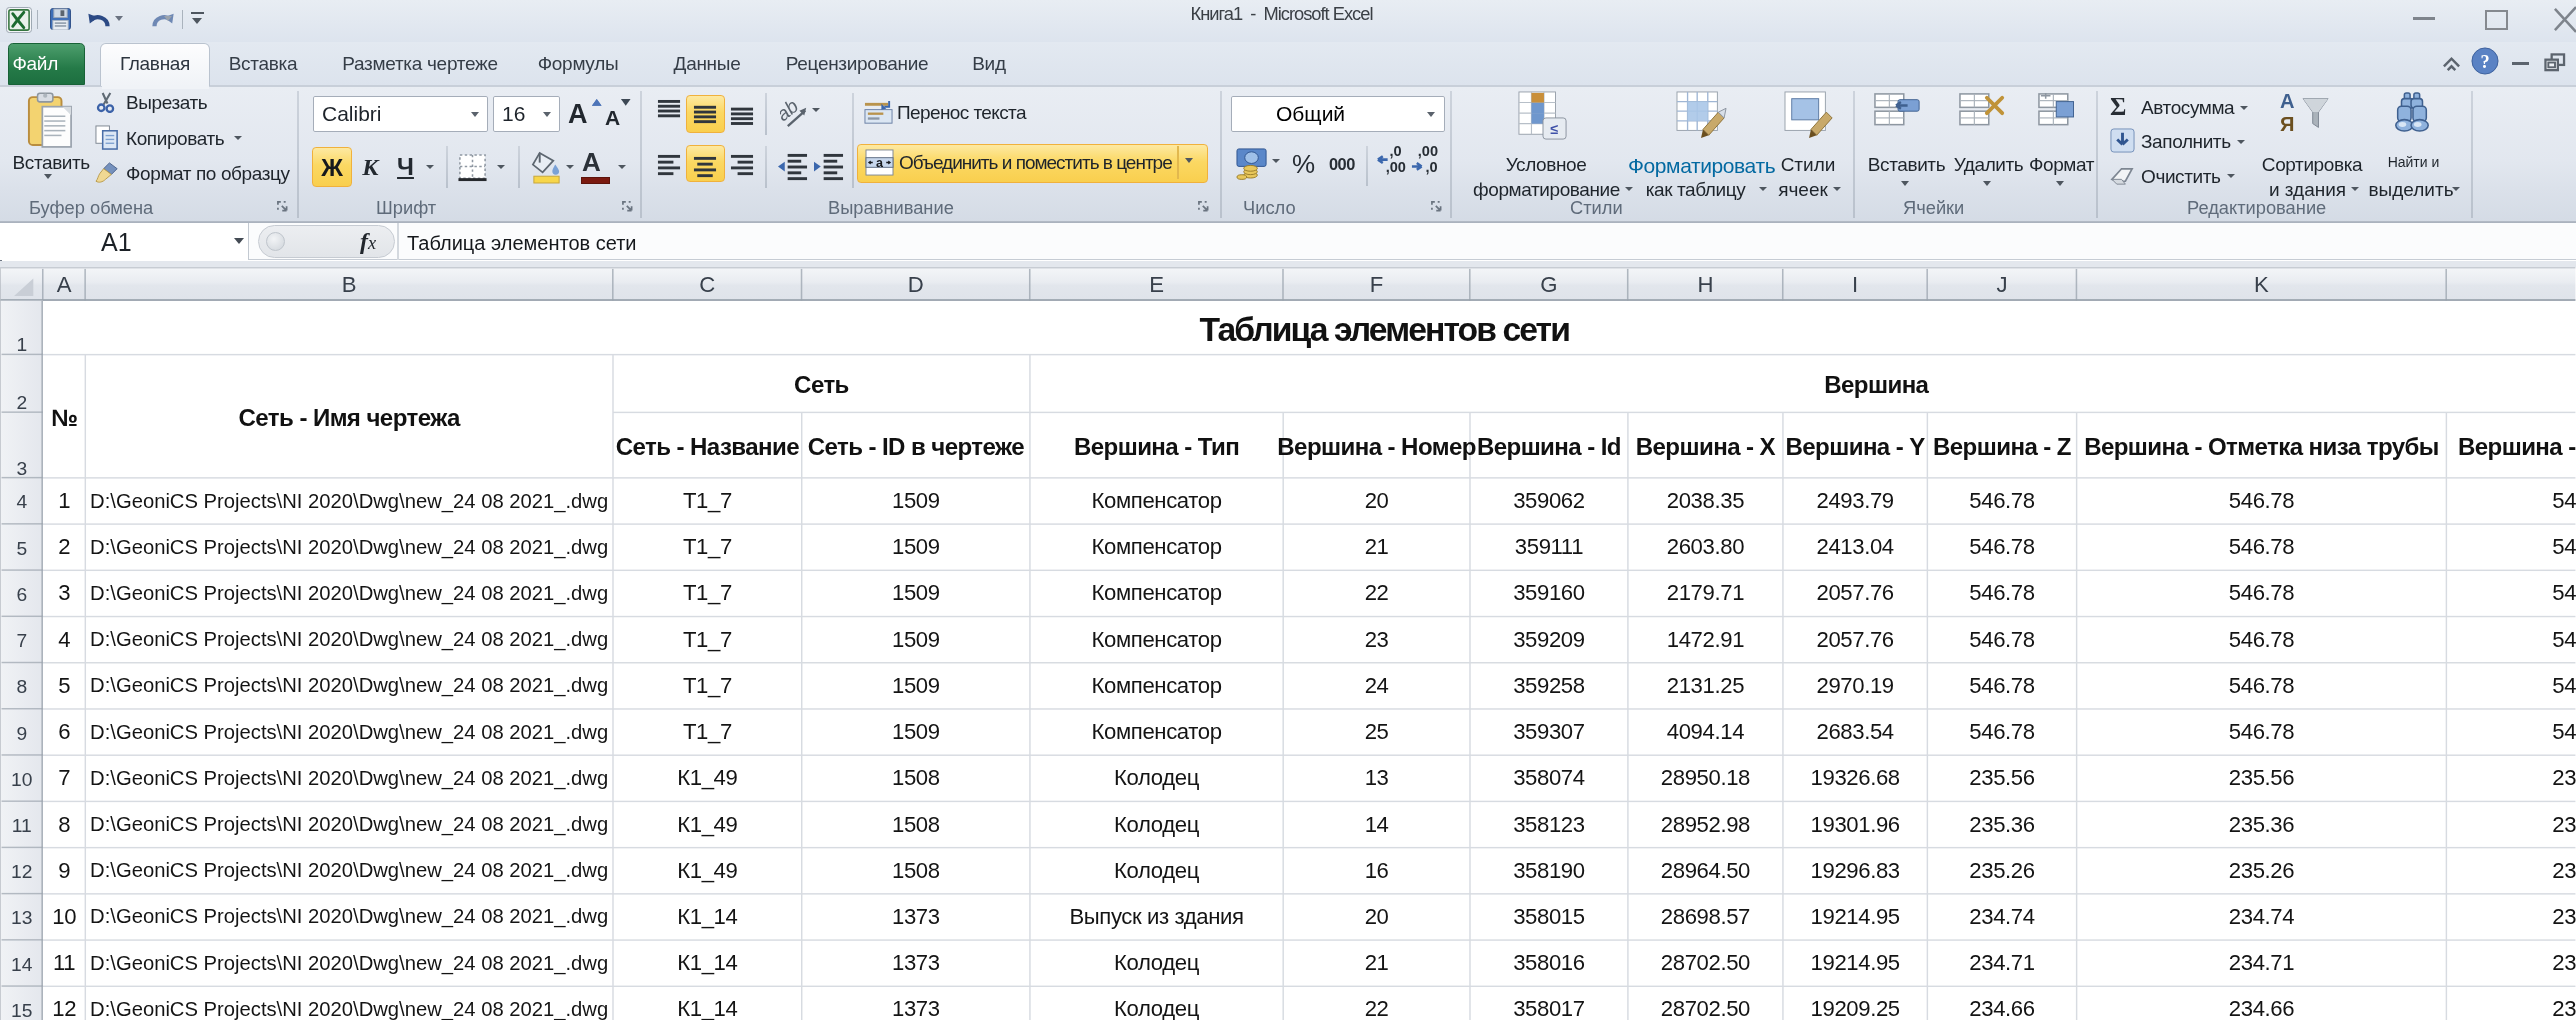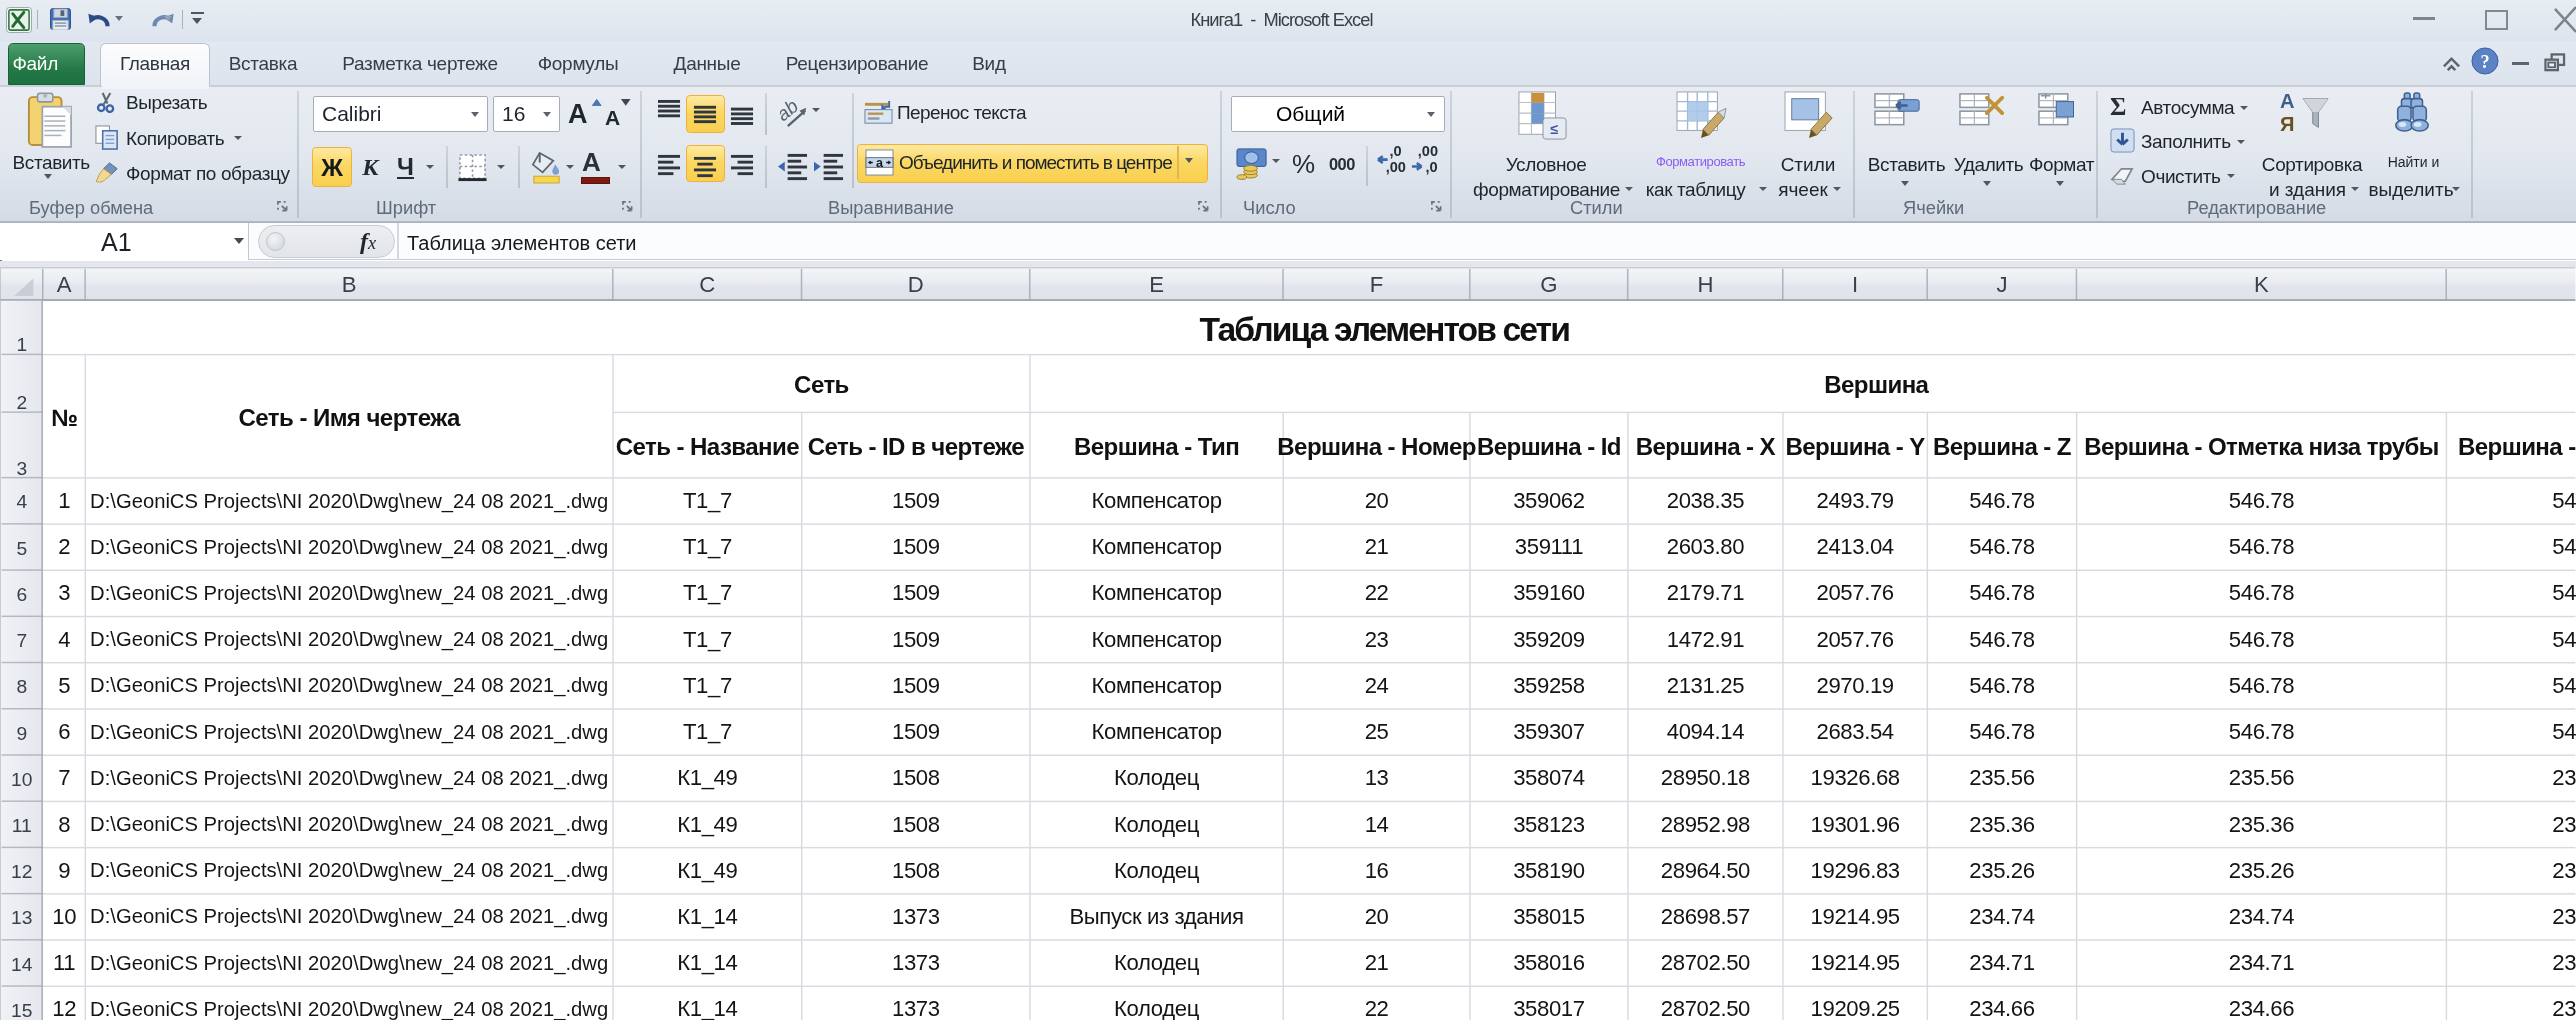--- a/index.html
+++ b/index.html
@@ -33,21 +33,21 @@
 <path d="M23 18 C23 9 12 6 6 11" stroke="#2c4a85" stroke-width="4.4" fill="none"></path>
 <path d="M3 5 L4.5 15 L13 8.5 Z" fill="#2c4a85"></path>
 <path d="M72 18 C72 9 83 6 89 11" stroke="#6e88b4" stroke-width="4.4" fill="none"></path>
 <path d="M92 5 L90.5 15 L82 8.5 Z" fill="#6e88b4"></path>
 </svg>
 <div class="car" style="left:115px;top:16.4px;border-top-color:#6a7280"></div>
 <div class="car" style="left:164px;top:16.4px;border-top-color:#9aa2ac"></div>
 <div class="ab" style="left:182px;top:9.6px;width:1px;height:19px;background:#aab3bd"></div>
 <div class="ab" style="left:191px;top:11.6px;width:12.5px;height:2.5px;background:#4e565f"></div>
 <div class="car" style="left:192px;top:18.3px;border-top-width:6.7px;border-left-width:5.8px;border-right-width:5.8px"></div>
-<div class="ab" style="left:1060px;top:9px;width:443px;font-size:18.3px;letter-spacing:-1px;color:#3b4046;text-align:center;white-space:nowrap">Книга1&nbsp;&nbsp;-&nbsp;&nbsp;Microsoft Excel</div>
+<div class="ab" style="left:1060px;top:3px;width:443px;font-size:18.3px;letter-spacing:-1px;color:#3b4046;text-align:center;white-space:nowrap">Книга1&nbsp;&nbsp;-&nbsp;&nbsp;Microsoft Excel</div>
 <div class="ab" style="left:2413px;top:17.3px;width:22px;height:2.9px;background:#7e848c"></div>
 <div class="ab" style="left:2485px;top:9.6px;width:23px;height:20px;border:2.3px solid #85898f"></div>
 <svg class="ab" style="left:2553px;top:5.8px" width="23" height="27" viewBox="0 0 24 28">
 <path d="M2 3 L24 27 M24 1 L2 25" stroke="#7e848c" stroke-width="2.6"></path>
     </svg>
 <div class="ab" style="left:0;top:42px;width:2576px;height:44px;background:linear-gradient(#e3e9f1,#dce3ed)"></div>
 <div class="ab" style="left:0;top:85px;width:2576px;height:1.9px;background:#c8cfd9"></div>
 <div class="ab" style="left:7.7px;top:43px;width:77px;height:42px;background:linear-gradient(#4d9e6d,#257a48 60%,#1d6f40);border-radius:4.8px 4.8px 0 0;border:1px solid #186237"></div>
 <div class="ab ct" style="left:7.7px;top:53px;width:55px;font-size:19px;letter-spacing:-0.3px;color:#fff">Файл</div>
 <div class="ab" style="left:100px;top:43px;width:110px;height:43px;background:linear-gradient(#fdfdfe,#f0f3f7);border:1.5px solid #bac3cf;border-bottom:none;border-radius:5.8px 5.8px 0 0"></div>
@@ -322,21 +322,21 @@
         <line x1="1" y1="31" x2="43" y2="31"></line>
 <line x1="12" y1="1" x2="12" y2="41"></line>
         <line x1="22" y1="1" x2="22" y2="41"></line>
         <line x1="33" y1="1" x2="33" y2="41"></line>
       </g>
 <rect x="12" y="11" width="21" height="20" fill="#aac6e8" opacity="0.9"></rect>
 <path d="M28 40 L44 22 L50 28 L34 46 Z" fill="#c8a96a" stroke="#8c7339"></path>
 <path d="M28 40 L34 46 L26 49 Z" fill="#6b4f1f"></path>
 <path d="M44 22 L50 28 L52 18 Z" fill="#d8dfe8" stroke="#8a939e"></path>
     </svg>
-<div class="ab ct" style="left:1628px;top:154px;width:145px;font-size:13px;letter-spacing:-0.4px;color:#8b5cf6">Форматировать</div>
+<div class="ab ct" style="left:1628px;top:154px;width:145px;font-size:21px;letter-spacing:-0.4px;color:#0369a1">Форматировать</div>
 <div class="ab ct" style="left:1633px;top:179px;width:125px;font-size:19px;letter-spacing:-0.4px;color:#1e242b">как таблицу</div>
 <div class="car" style="left:1759px;top:187px;border-top-width:4.8px;border-left-width:4.3px;border-right-width:4.3px"></div>
 <svg class="ab" style="left:1784px;top:91px" width="52" height="50" viewBox="0 0 54 52">
 <rect x="1" y="1" width="42" height="40" fill="#fff" stroke="#99a2ac"></rect>
 <rect x="8" y="8" width="28" height="22" fill="#a5c2e6" stroke="#5c7aa3"></rect>
 <path d="M28 40 L44 22 L50 28 L34 46 Z" fill="#c8a96a" stroke="#8c7339"></path>
 <path d="M28 40 L34 46 L26 49 Z" fill="#6b4f1f"></path>
     </svg>
 <div class="ab ct" style="left:1755px;top:154px;width:106px;font-size:19px;color:#1e242b">Стили</div>
 <div class="ab ct" style="left:1750px;top:179px;width:106px;font-size:19px;color:#1e242b">ячеек</div>

